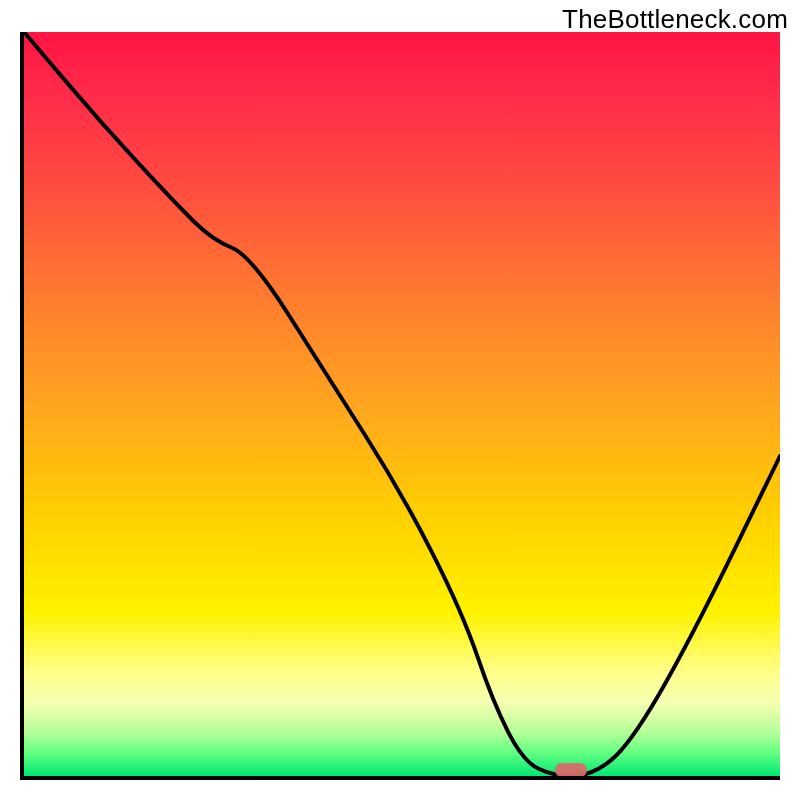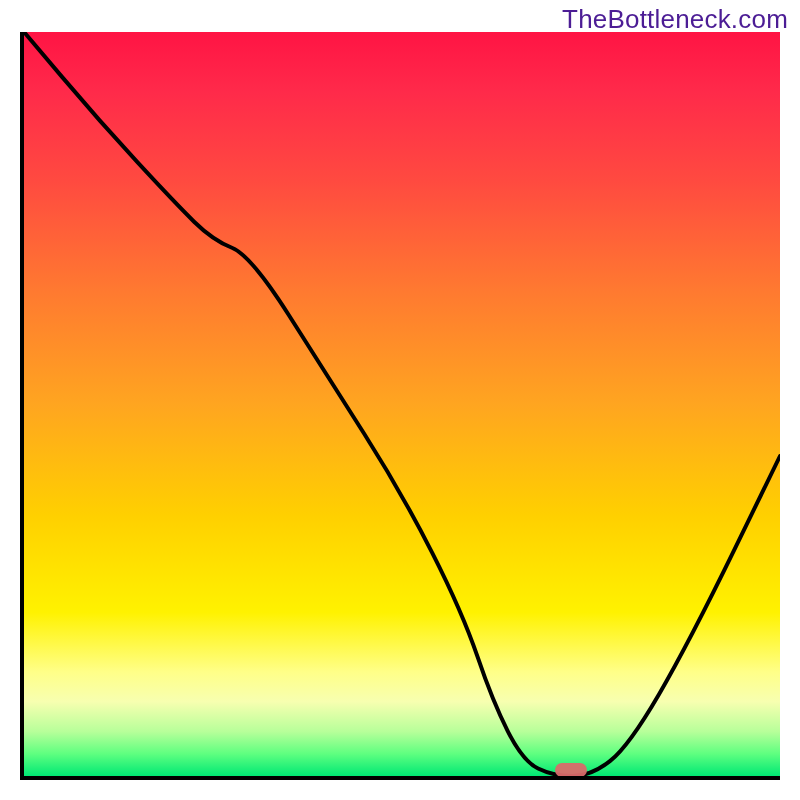--- a/index.html
+++ b/index.html
@@ -14,21 +14,21 @@
     position: relative;
     width: 800px;
     height: 800px;
   }
   .watermark {
     position: absolute;
     top: 4px;
     right: 12px;
     font-size: 26px;
     font-weight: 500;
-    color: #4c1d95;
+    color: #000000;
     letter-spacing: 0.2px;
     z-index: 5;
   }
   .plot-frame {
     position: absolute;
     left: 20px;
     top: 32px;
     width: 760px;
     height: 748px;
     border-left: 4px solid #000;

